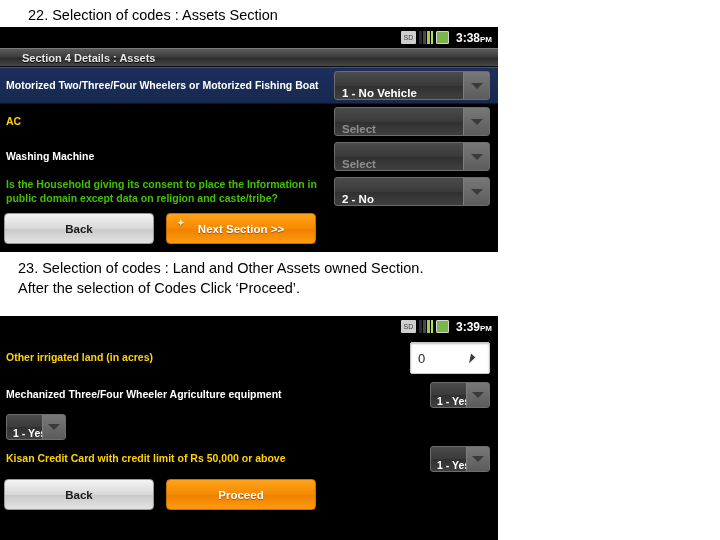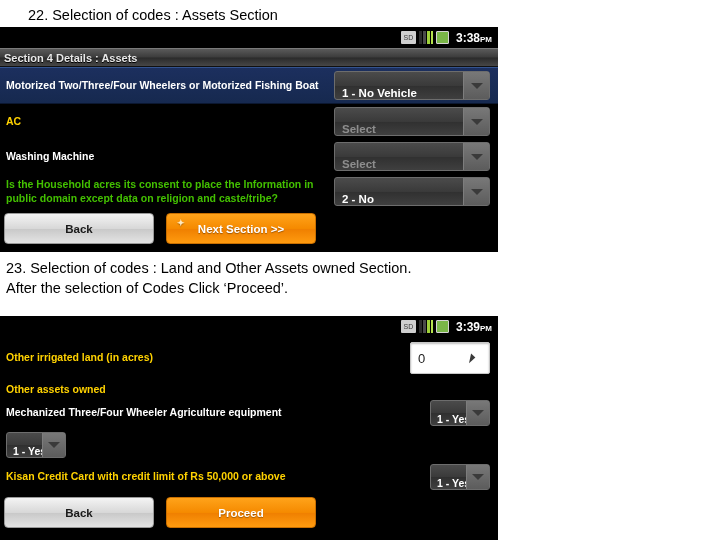--- a/index.html
+++ b/index.html
@@ -24,21 +24,21 @@
 
   #caption-1 {
     position: absolute;
     left: 6px;
     top: 6px;
     margin-left: 22px;
   }
 
   #caption-2 {
     position: absolute;
-    left: 6px;
+    left: 18px;
     top: 259px;
   }
 
   
   .phone {
     position: absolute;
     left: 0;
     background: #000000;
     overflow: hidden;
   }
@@ -100,21 +100,21 @@
   .titlebar {
     height: 19px;
     background: linear-gradient(to bottom, #5a5a5a 0%, #3c3c3c 48%, #2a2a2a 52%, #474747 100%);
     border-top: 1px solid #7a7a7a;
     border-bottom: 1px solid #101010;
     color: #e8e8e8;
     font-size: 11px;
     font-weight: bold;
     display: flex;
     align-items: center;
-    padding-left: 4px;
+    padding-left: 22px;
     box-sizing: border-box;
     text-shadow: 0 1px 0 #000;
   }
 
   .form {
     position: relative;
     background: #000000;
   }
 
   .row {
@@ -305,21 +305,21 @@
       <div class="row-label lbl-white">Washing Machine</div>
       <div class="spinner placeholder">
         <div class="val">Select</div>
         <div class="arrow-box">
             <span class="arrow-down"></span>
           </div>
       </div>
     </div>
 
     <div class="row">
-      <div class="row-label lbl-green">Is the Household acres its consent to place
+      <div class="row-label lbl-green">Is the Household giving its consent to place
 the Information in public domain except data
 on religion and caste/tribe?</div>
       <div class="spinner">
         <div class="val">2 - No</div>
         <div class="arrow-box">
             <span class="arrow-down"></span>
           </div>
       </div>
     </div>
 
@@ -352,21 +352,20 @@
   <div class="form">
 
     <div class="row" style="min-height:42px;">
       <div class="row-label lbl-yellow">Other irrigated land (in acres)</div>
       <div class="textinput">
         <span class="val">0</span>
         <span class="cursor-arrow"></span>
       </div>
     </div>
 
-    <div class="sublabel">Other assets owned</div>
 
     <div class="row">
       <div class="row-label lbl-white">Mechanized Three/Four Wheeler Agriculture
 equipment</div>
       <div class="spinner small">
         <div class="val">1 - Yes</div>
         <div class="arrow-box">
             <span class="arrow-down"></span>
           </div>
       </div>

